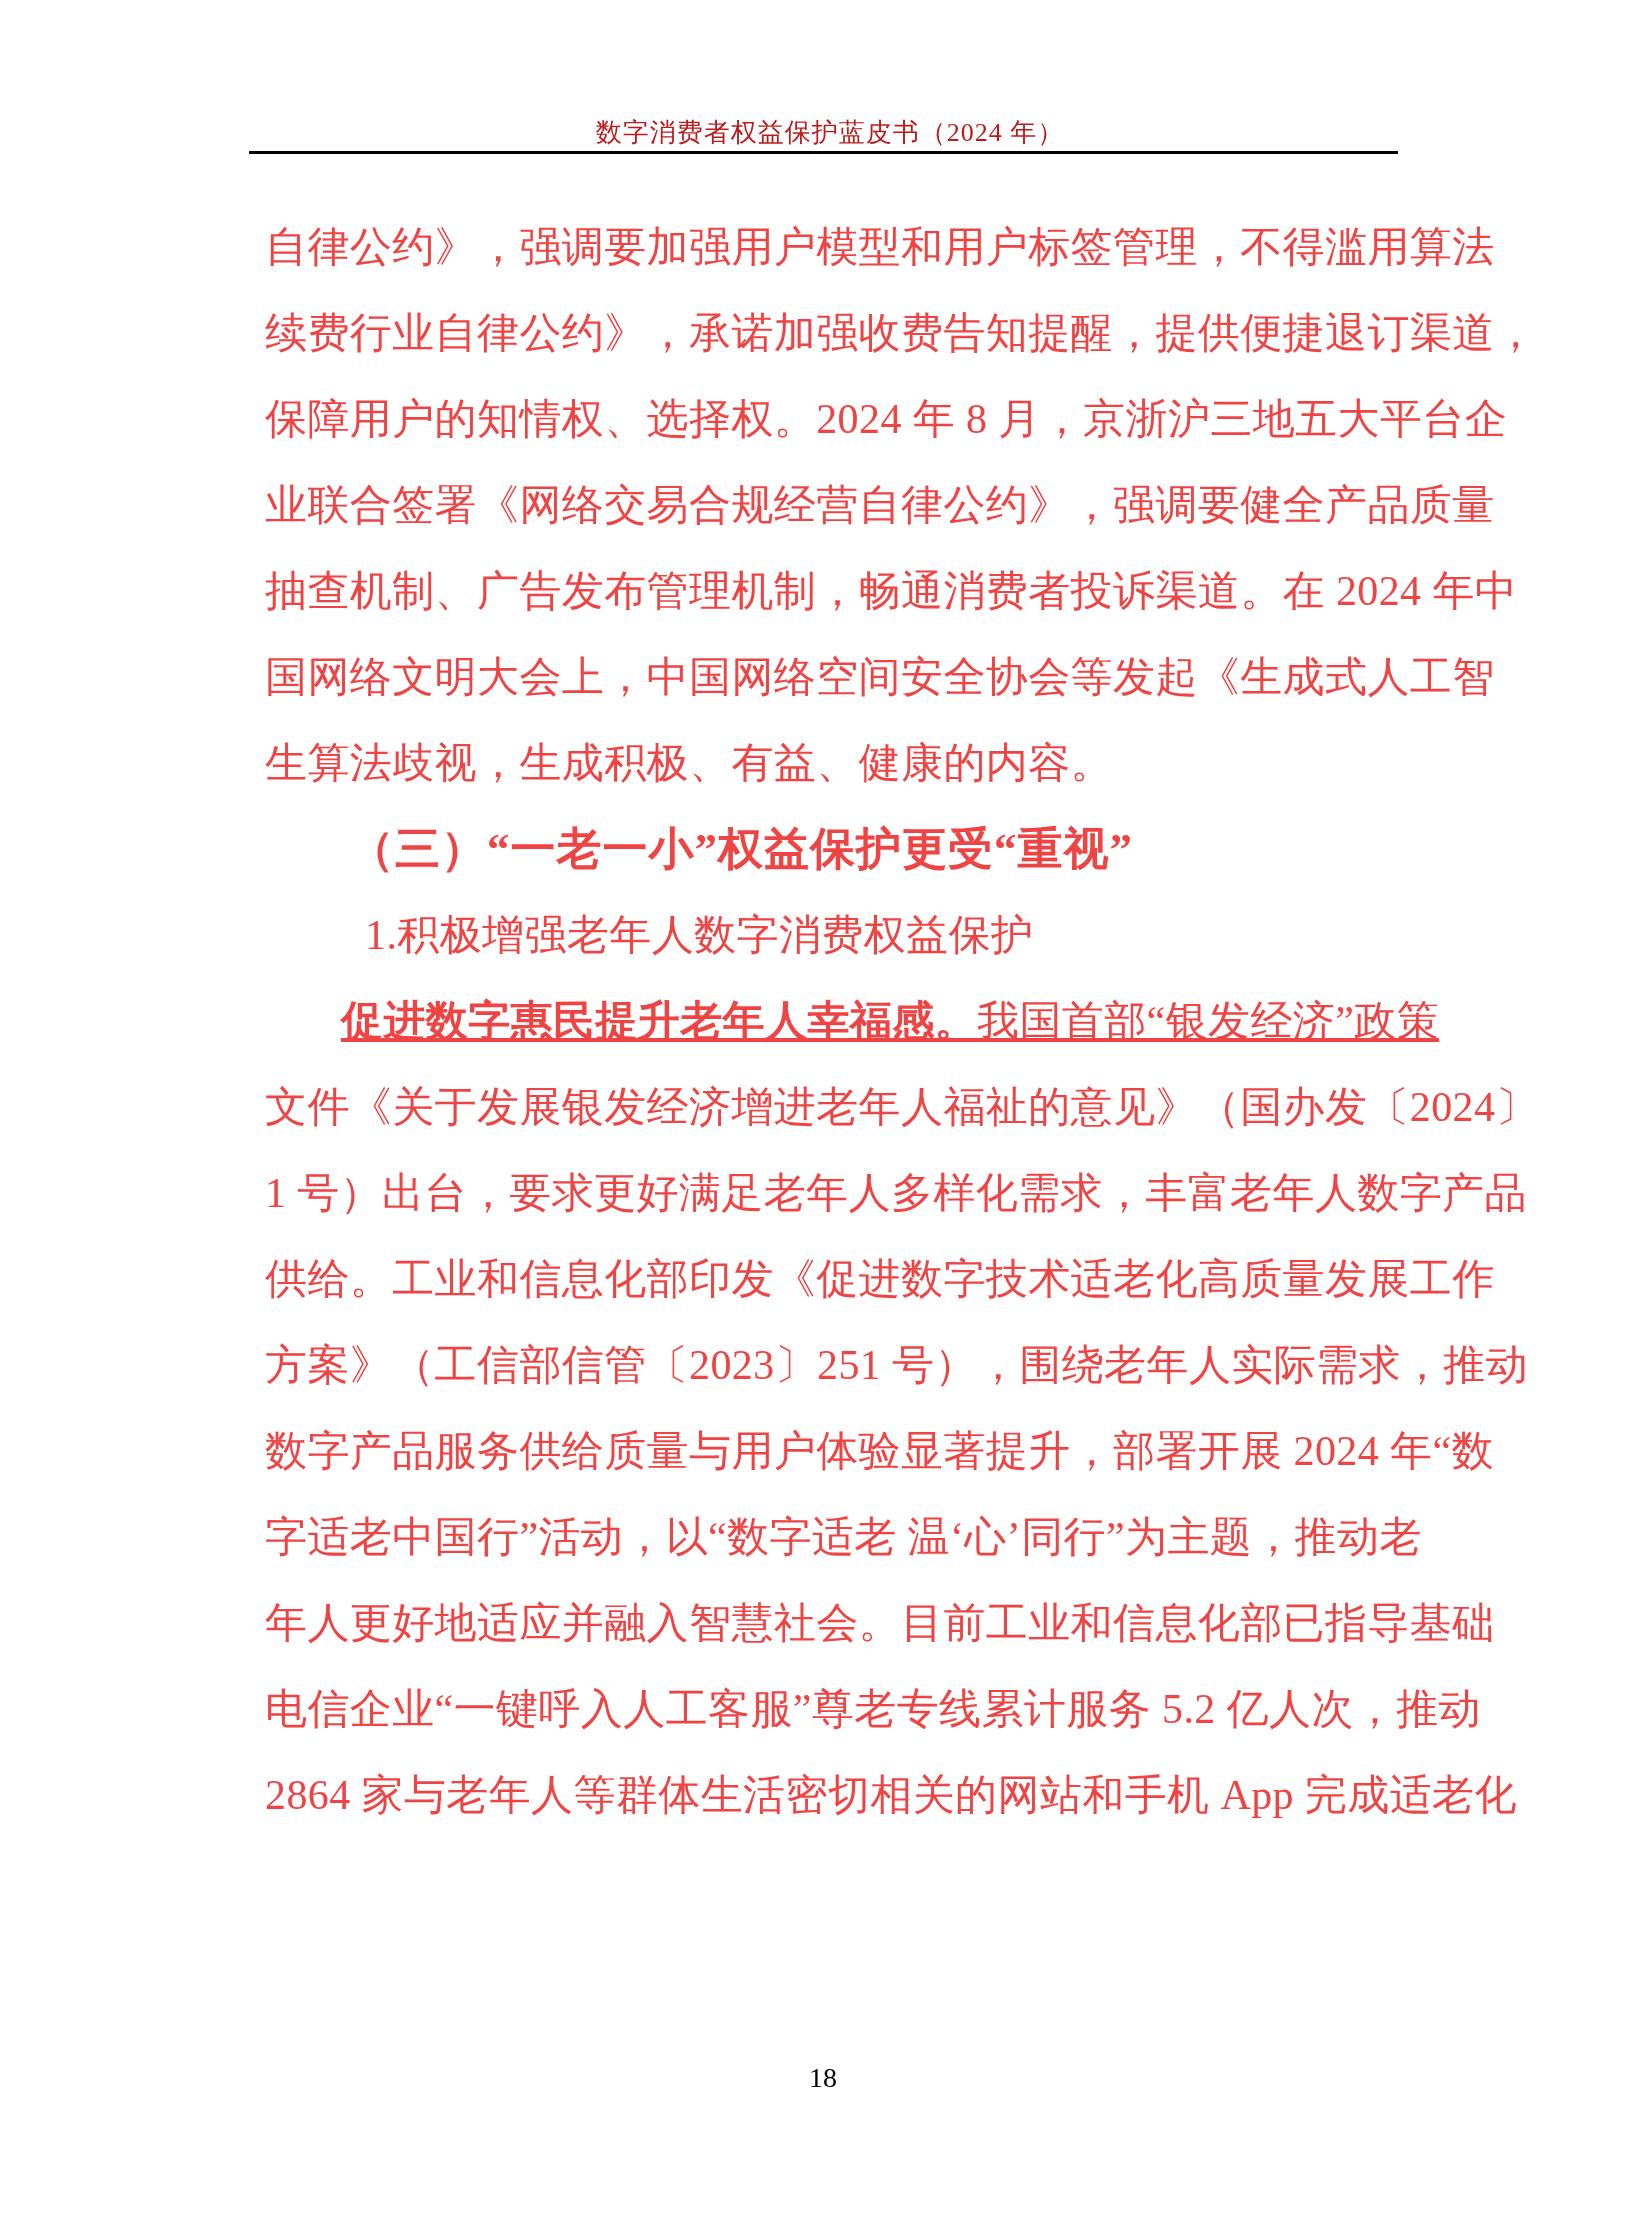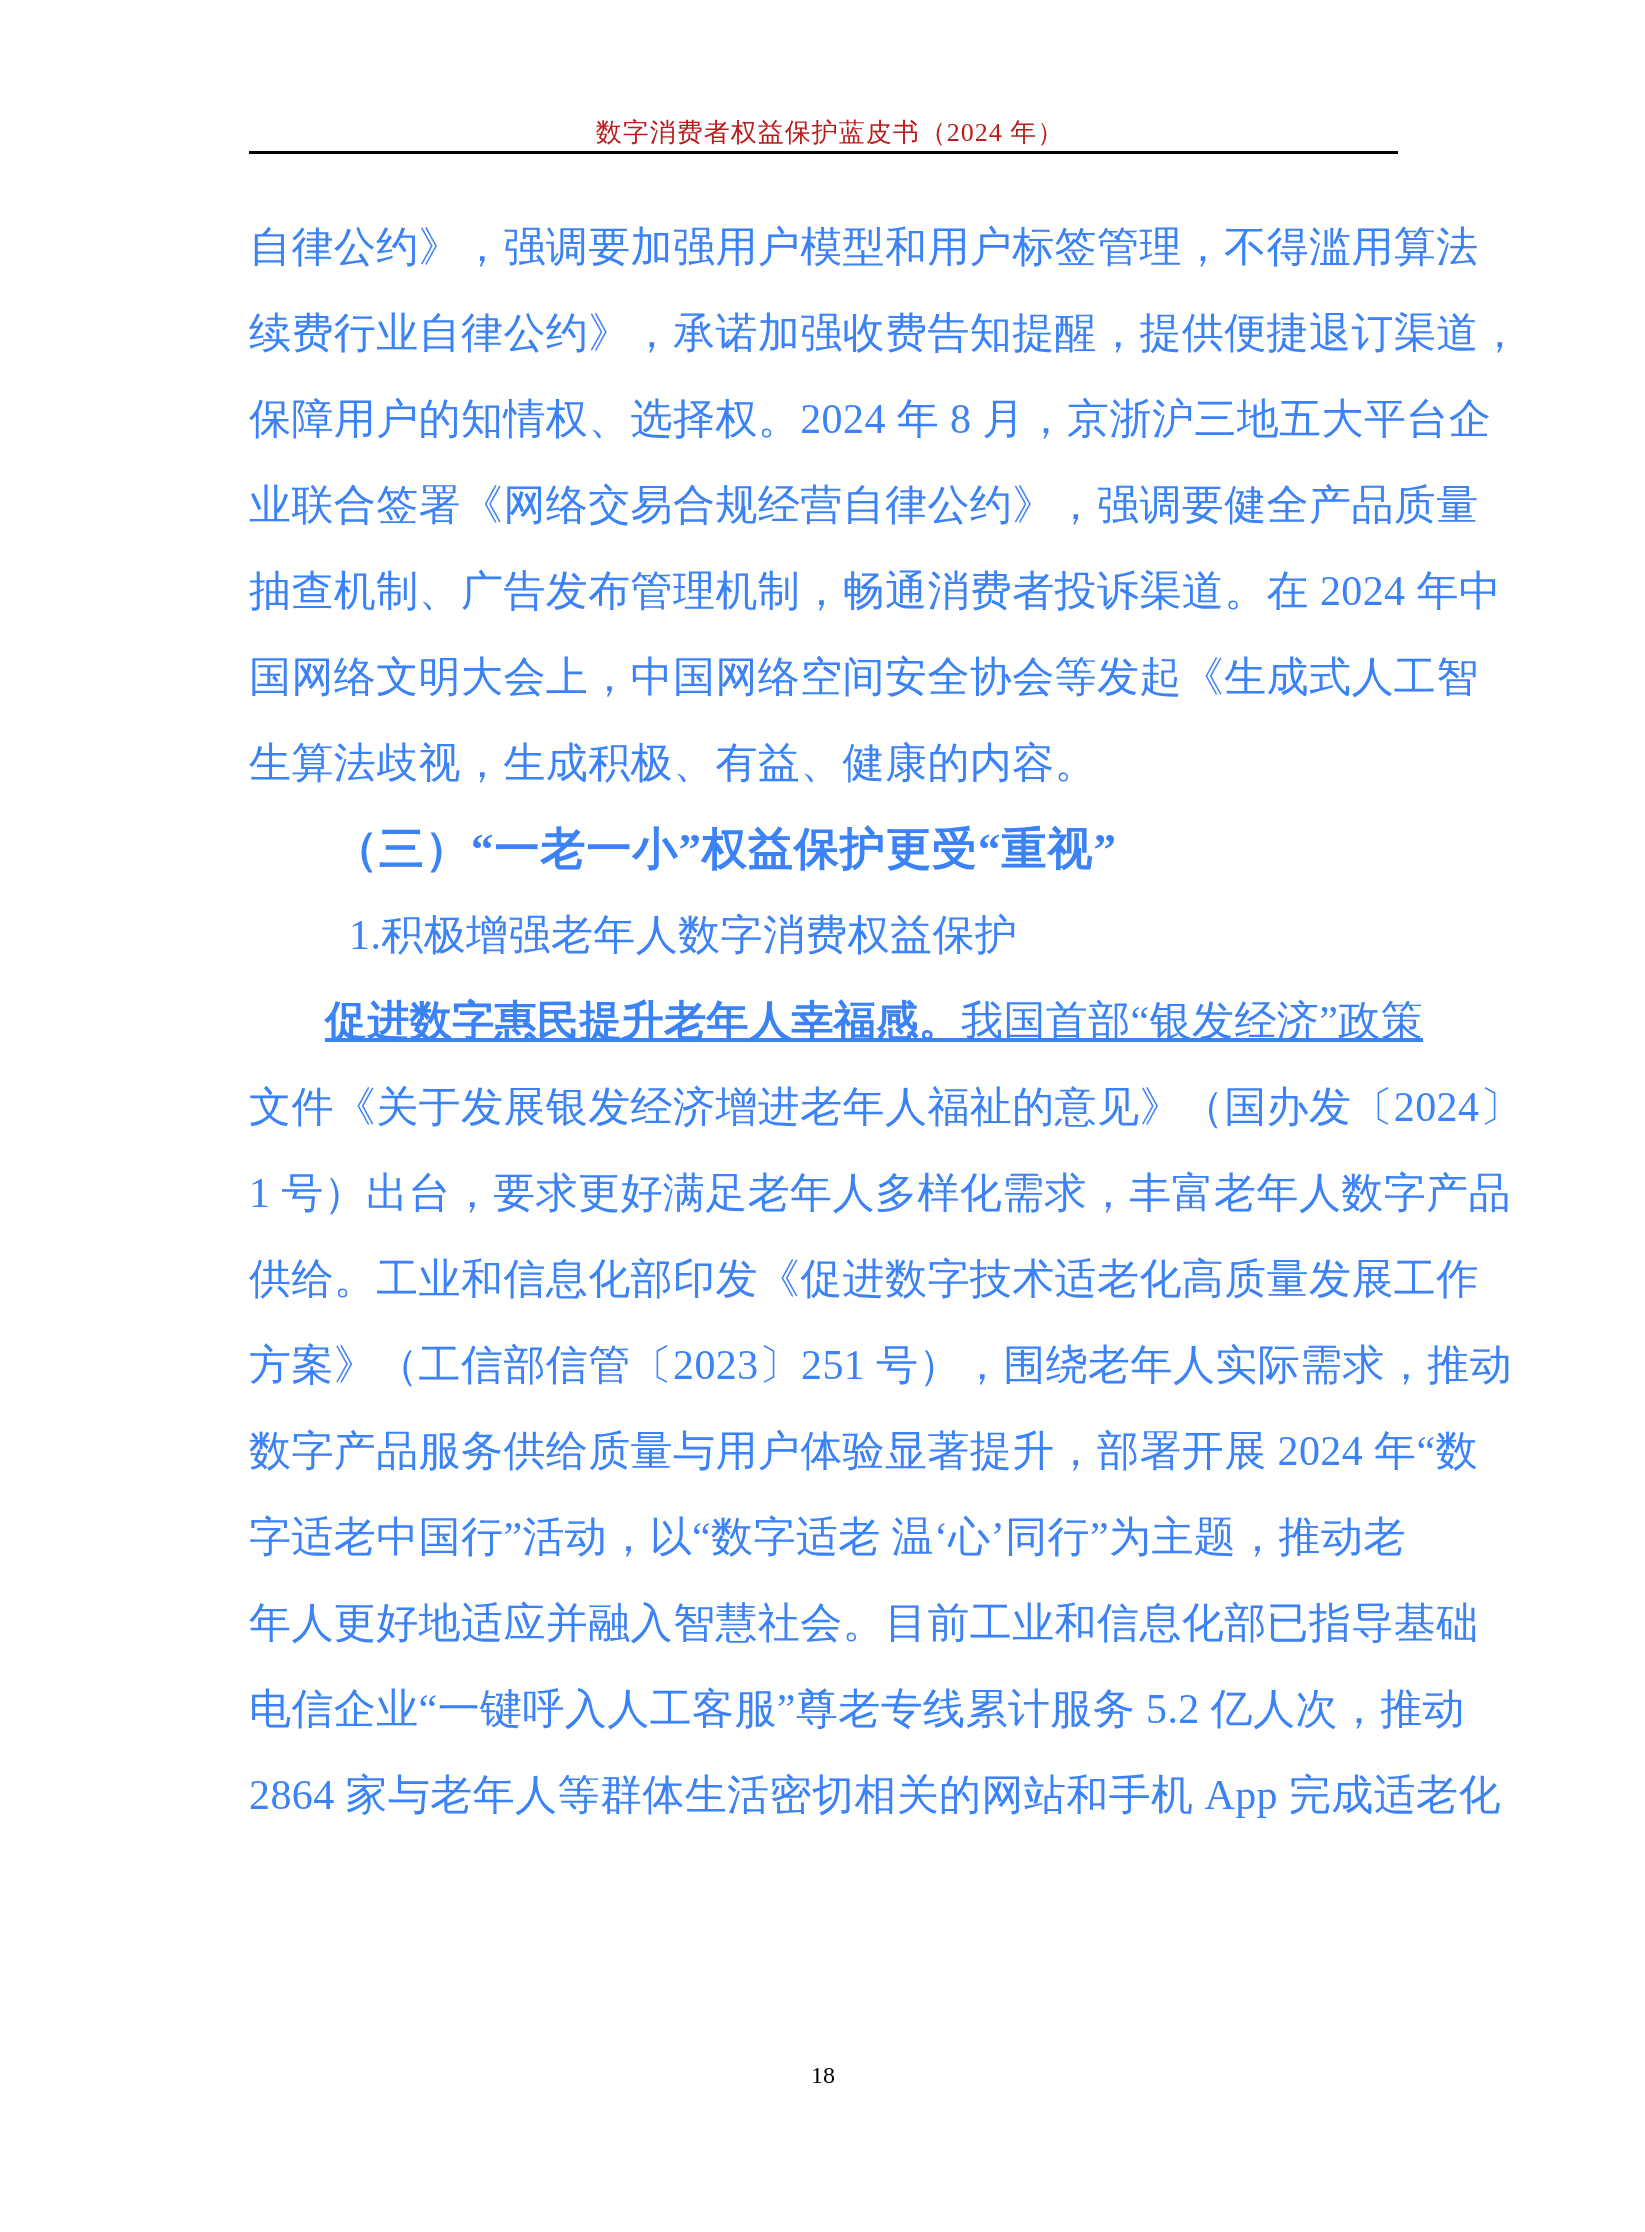--- a/index.html
+++ b/index.html
@@ -31,26 +31,26 @@
     position: absolute;
     top: 151px;
     left: 249px;
     width: 1149px;
     height: 3px;
     background: #000000;
   }
   .content {
     position: absolute;
     top: 204px;
-    left: 249px;
+    left: 265px;
     width: 1144px;
     font-size: 42px;
     line-height: 86px;
     letter-spacing: 0.4px;
-    color: #3b82f6;
+    color: #ef4444;
   }
   .line {
     white-space: nowrap;
     height: 86px;
   }
   .heading-line {
     font-weight: bold;
     font-size: 45px;
     text-indent: 84px;
     letter-spacing: 1px;
@@ -64,21 +64,21 @@
   }
   .lead-bold {
     font-weight: bold;
   }
   .page-num {
     position: absolute;
     top: 2062px;
     left: 0;
     width: 100%;
     text-align: center;
-    font-size: 24px;
+    font-size: 28px;
     color: #000000;
   }
 </style>
 </head>
 <body>
 
 <div class="page">
 
   <div class="header-title">数字消费者权益保护蓝皮书（2024 年）</div>
 

